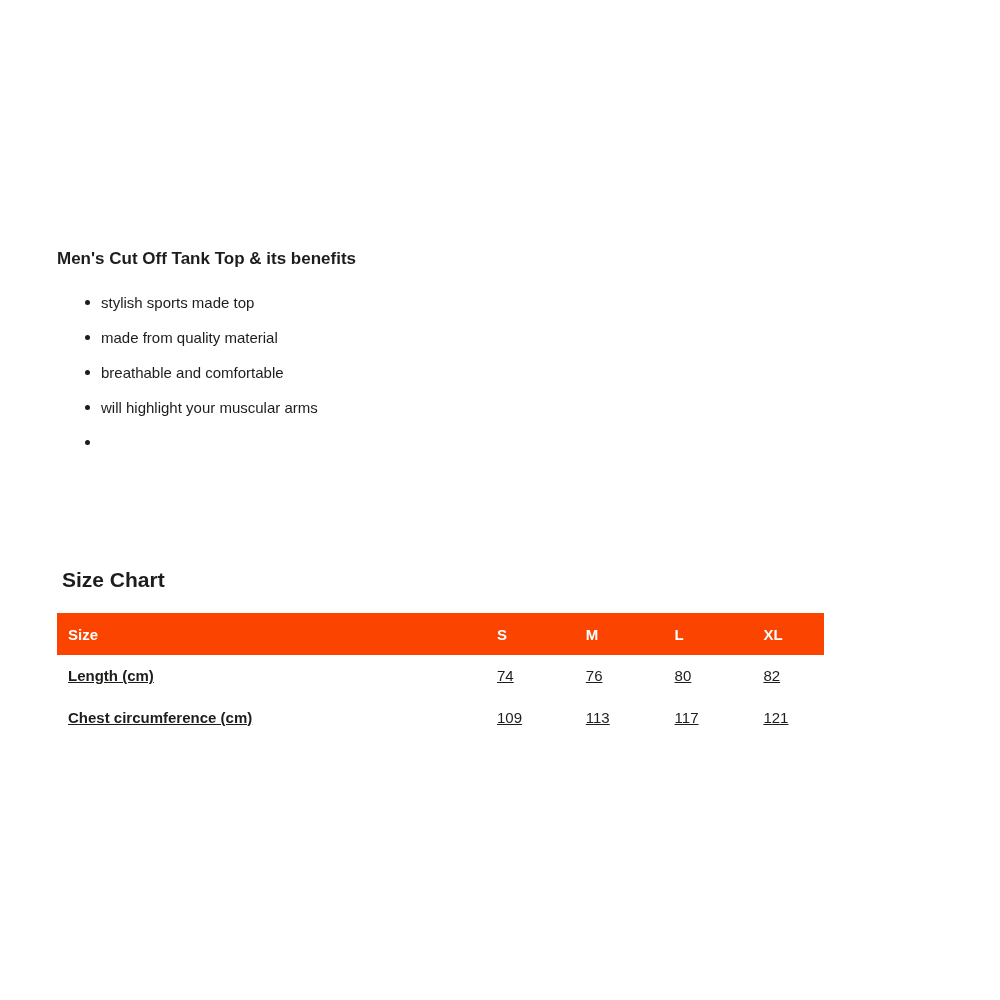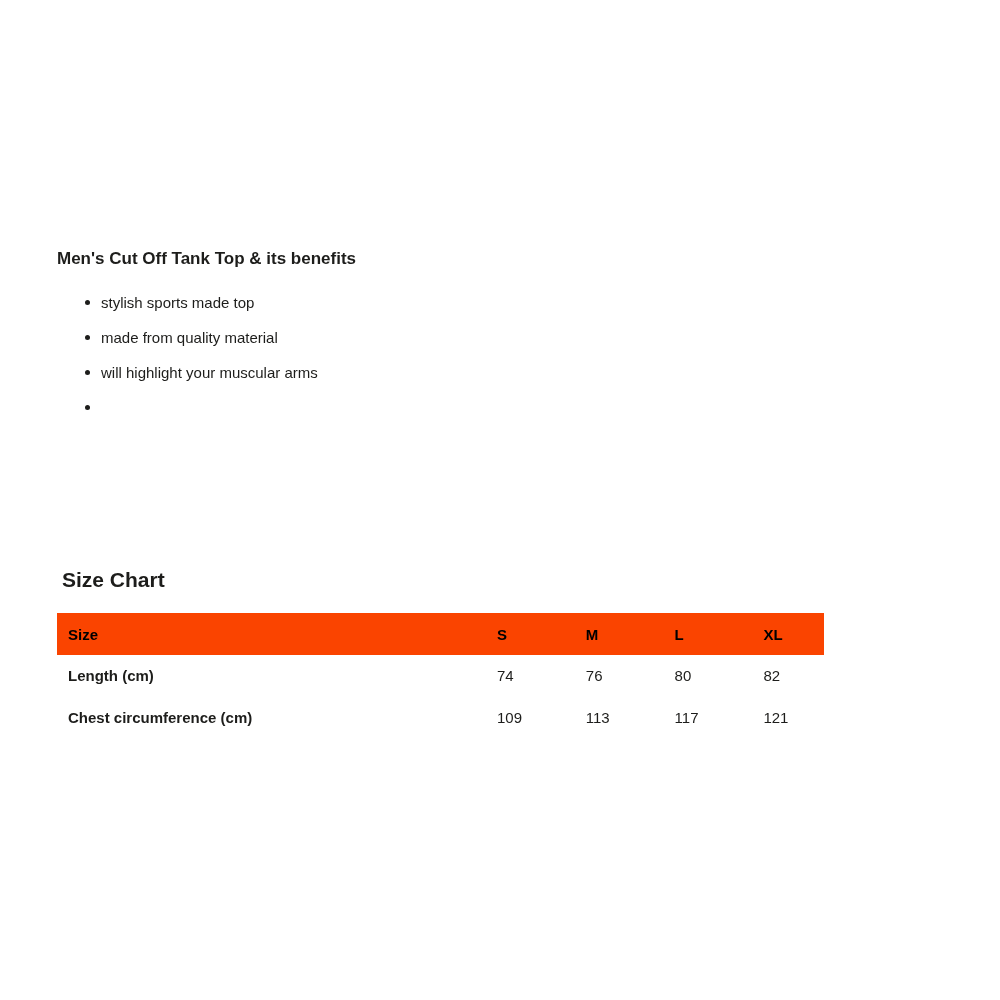--- a/index.html
+++ b/index.html
@@ -76,21 +76,21 @@
   table.size-chart th {
     text-align: left;
     font-weight: 700;
     padding: 0;
     vertical-align: middle;
   }
   table.size-chart th.label-cell,
   table.size-chart td.label-cell {
     padding-left: 11px;
   }
-  table.size-chart tbody tr { height: 41.5px; }
+  table.size-chart tbody tr { height: 41.5px; text-decoration: underline; }
   table.size-chart td {
     text-align: left;
     padding: 0;
     vertical-align: middle;
     font-weight: 400;
   }
   table.size-chart td.label-cell { font-weight: 700; }
 </style>
 </head>
 <body>
@@ -103,41 +103,45 @@
     <li>
       <span class="bullet-dot"></span>
       <span>stylish sports made top</span>
     </li>
     <li>
       <span class="bullet-dot"></span>
       <span>made from quality material</span>
     </li>
     <li>
       <span class="bullet-dot"></span>
+      <span>breathable and comfortable</span>
+    </li>
+    <li>
+      <span class="bullet-dot"></span>
       <span>will highlight your muscular arms</span>
     </li>
     <li>
       <span class="bullet-dot"></span>
     </li>
   </ul>
 
   <h2 class="size-chart-heading">Size Chart</h2>
 
   <div class="size-chart-wrap">
     <table class="size-chart">
       <colgroup>
         <col class="label-col">
         <col>
           <col>
           <col>
           <col>
           <col>
       </colgroup>
       <thead>
-        <tr style="background-color: rgb(250, 68, 0); color: #000000;">
+        <tr style="background-color: rgb(250, 68, 0); color: #ffffff;">
           <th class="label-cell">Size</th>
           <th>S</th>
           <th>M</th>
           <th>L</th>
           <th>XL</th>
           <th>XXL</th>
         </tr>
       </thead>
       <tbody>
         <tr>

